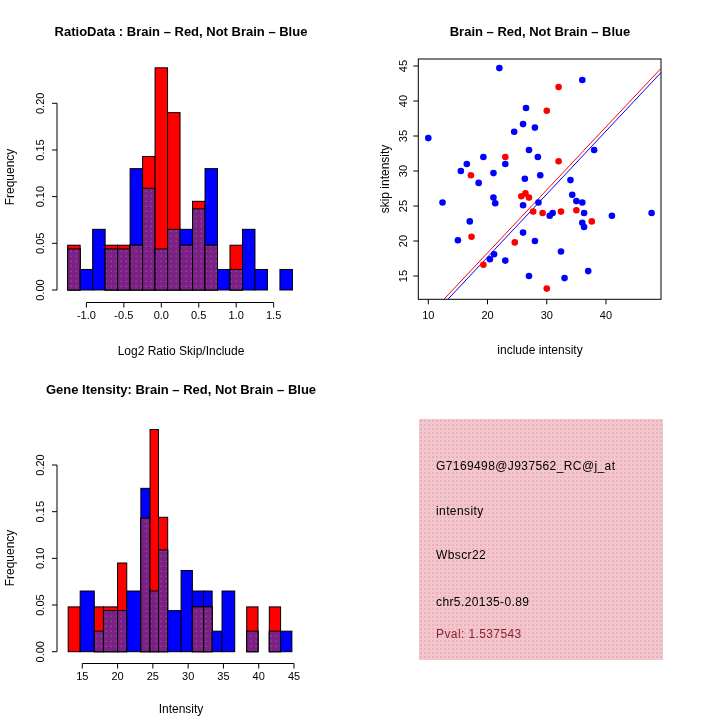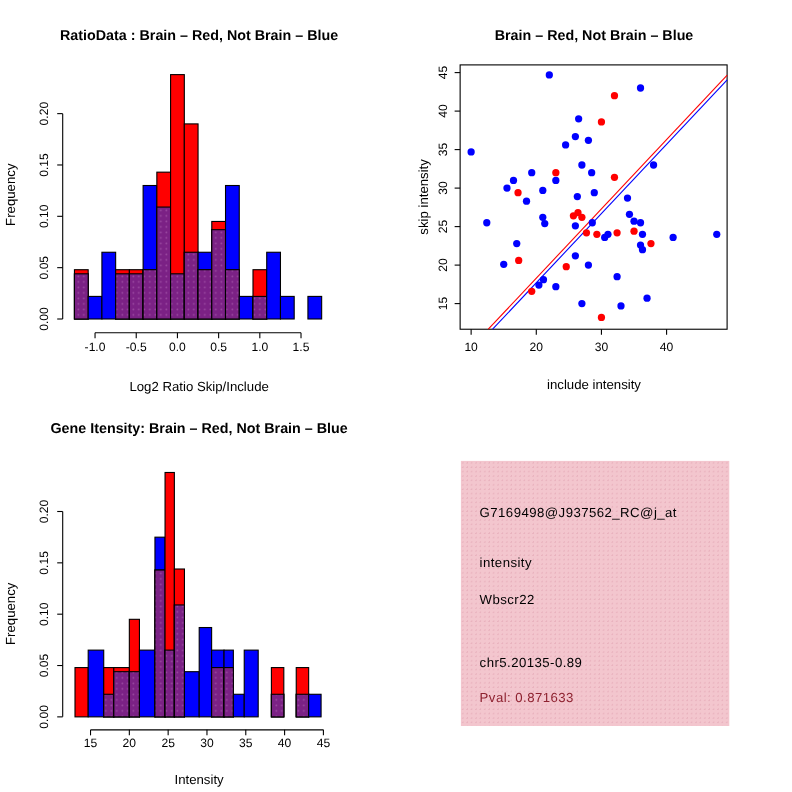--- a/index.html
+++ b/index.html
@@ -278,18 +278,18 @@
         </g>
         <text x="181" y="34" class="title" text-anchor="middle">Gene Itensity: Brain – Red, Not Brain – Blue</text>
         <text x="181" y="353" class="axlab" text-anchor="middle">Intensity</text>
         <text x="14" y="198" class="axlab" text-anchor="middle" transform="rotate(-90 14 198)">Frequency</text>
       </svg>
   </div>
   <div class="panel" id="panel-br">
     <div id="info-box">
       <div class="info-line" style="top:40px">G7169498@J937562_RC@j_at</div>
       <div class="info-line" style="top:85px">intensity</div>
-      <div class="info-line" style="top:119px">Wbscr22</div>
+      <div class="info-line" style="top:129px">Wbscr22</div>
       <div class="info-line" style="top:176px">chr5.20135-0.89</div>
-      <div class="info-line" id="pval-line" style="top:208px">Pval: 0.871633</div>
+      <div class="info-line" id="pval-line" style="top:208px">Pval: 1.537543</div>
     </div>
   </div>
 </div>
 
 </body></html>

